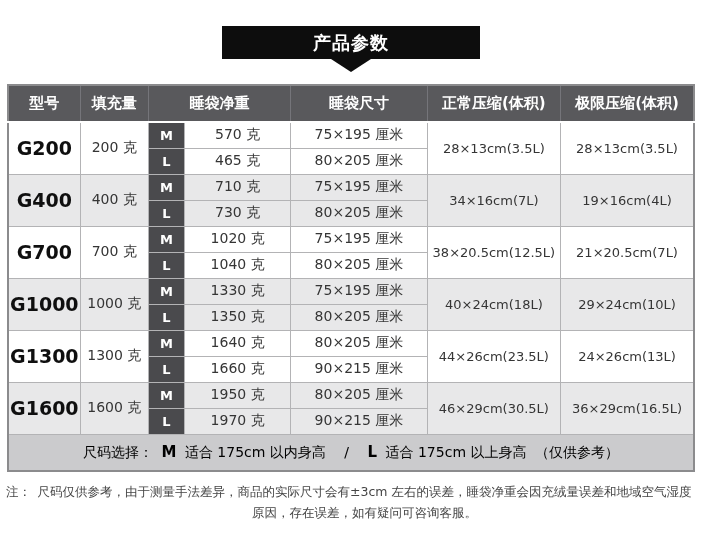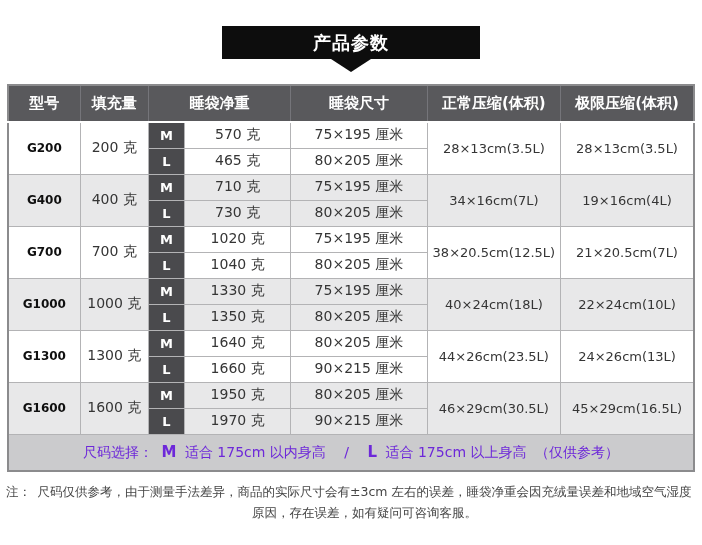--- a/index.html
+++ b/index.html
@@ -51,37 +51,37 @@
     text-align: center;
     vertical-align: middle;
     height: 26px;
     font-size: 14px;
     color: #353535;
     padding: 0;
   }
   .spec tr.g0 td { background: #ffffff; }
   .spec tr.g1 td { background: #e8e8e9; }
   .spec td.model {
-    font-size: 12px;
+    font-size: 19px;
     font-weight: 800;
     color: #0f0f0f;
     letter-spacing: 0px;
   }
   .spec td.ml {
     background: #4a4a4d !important;
     color: #ffffff;
     font-weight: bold;
     font-size: 13px;
   }
   .spec td.comp { font-size: 13px; }
   .spec td.size-guide {
     background: #cbcbcd !important;
     height: 37px;
     font-size: 14px;
-    color: #6d28d9;
+    color: #000000;
     margin-left: 24px;
   }
   .size-guide span { margin: 0 2px; }
   .size-guide .bold { font-weight: bold; font-size: 15px; }
   .size-guide .sep { margin: 0 12px; }
   
   .note {
     width: 690px;
     margin: 9px auto 0 auto;
     display: flex;
@@ -165,21 +165,21 @@
     <td>80×205 厘米</td>
   </tr>
 
   <tr class="g1">
     <td class="model" rowspan="2">G1000</td>
     <td rowspan="2">1000 克</td>
     <td class="ml">M</td>
     <td>1330 克</td>
     <td>75×195 厘米</td>
     <td class="comp" rowspan="2">40×24cm(18L)</td>
-    <td class="comp" rowspan="2">22×24cm(10L)</td>
+    <td class="comp" rowspan="2">29×24cm(10L)</td>
   </tr>
   <tr class="g1">
     <td class="ml">L</td>
     <td>1350 克</td>
     <td>80×205 厘米</td>
   </tr>
 
   <tr class="g0">
     <td class="model" rowspan="2">G1300</td>
     <td rowspan="2">1300 克</td>
@@ -195,21 +195,21 @@
     <td>90×215 厘米</td>
   </tr>
 
   <tr class="g1">
     <td class="model" rowspan="2">G1600</td>
     <td rowspan="2">1600 克</td>
     <td class="ml">M</td>
     <td>1950 克</td>
     <td>80×205 厘米</td>
     <td class="comp" rowspan="2">46×29cm(30.5L)</td>
-    <td class="comp" rowspan="2">45×29cm(16.5L)</td>
+    <td class="comp" rowspan="2">36×29cm(16.5L)</td>
   </tr>
   <tr class="g1">
     <td class="ml">L</td>
     <td>1970 克</td>
     <td>90×215 厘米</td>
   </tr>
 
   <tr>
     <td class="size-guide" colspan="7">
       <span>尺码选择：</span>

